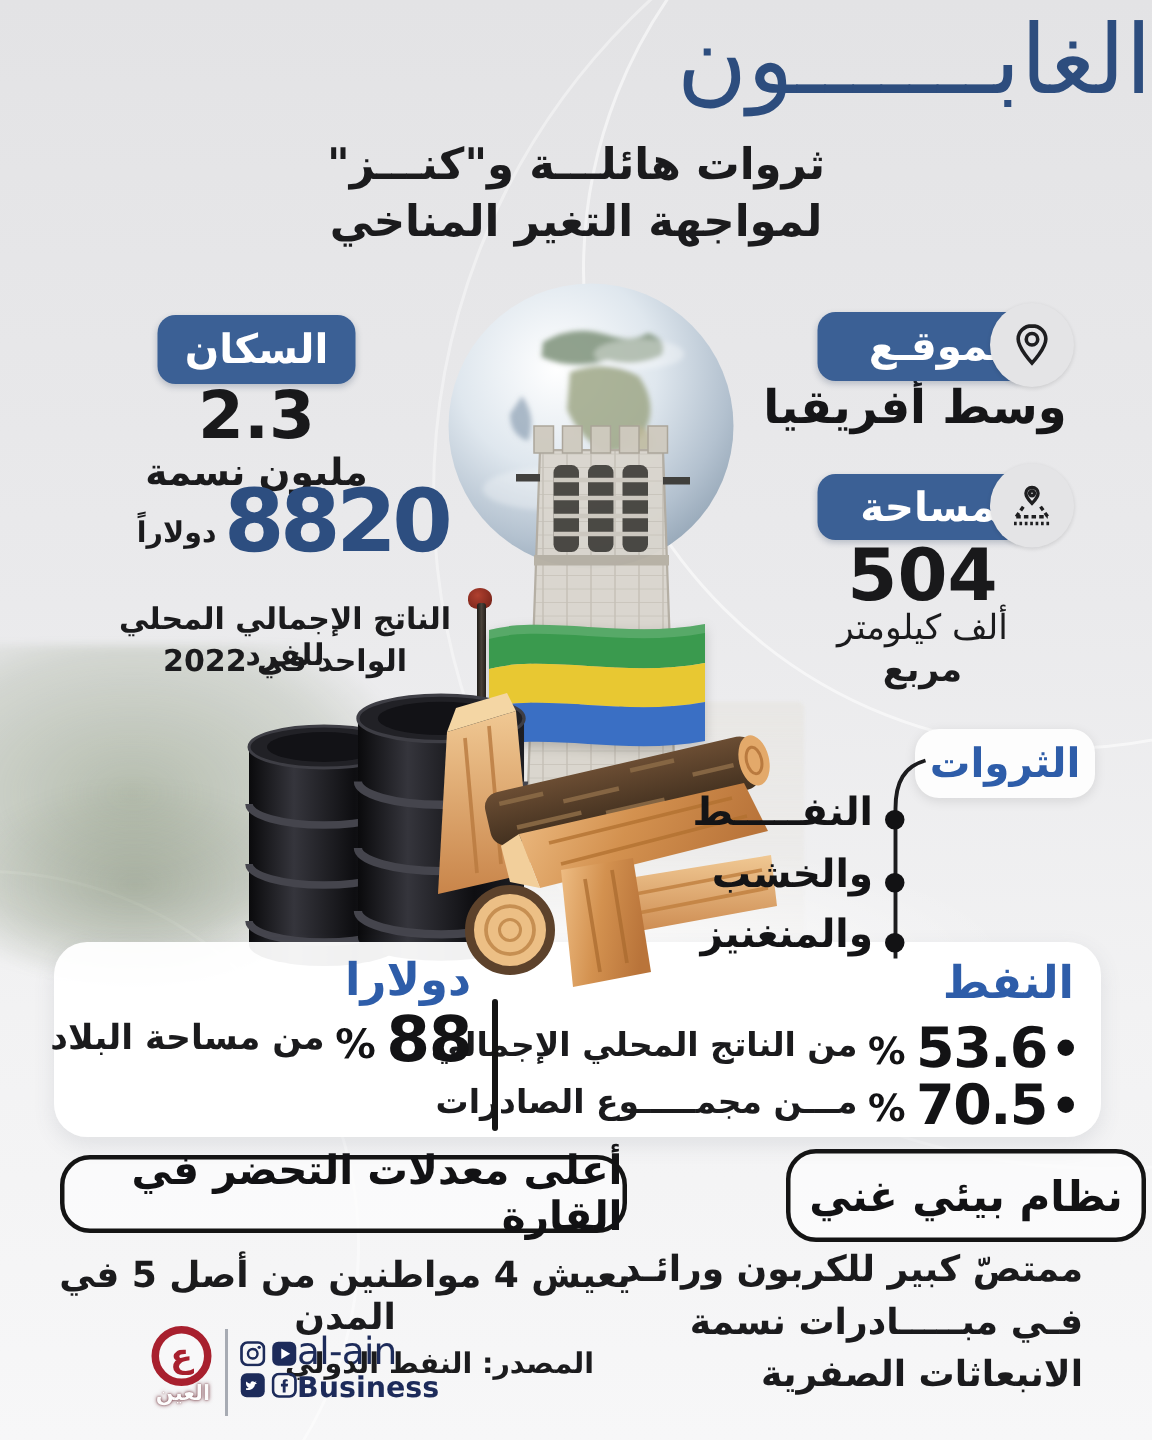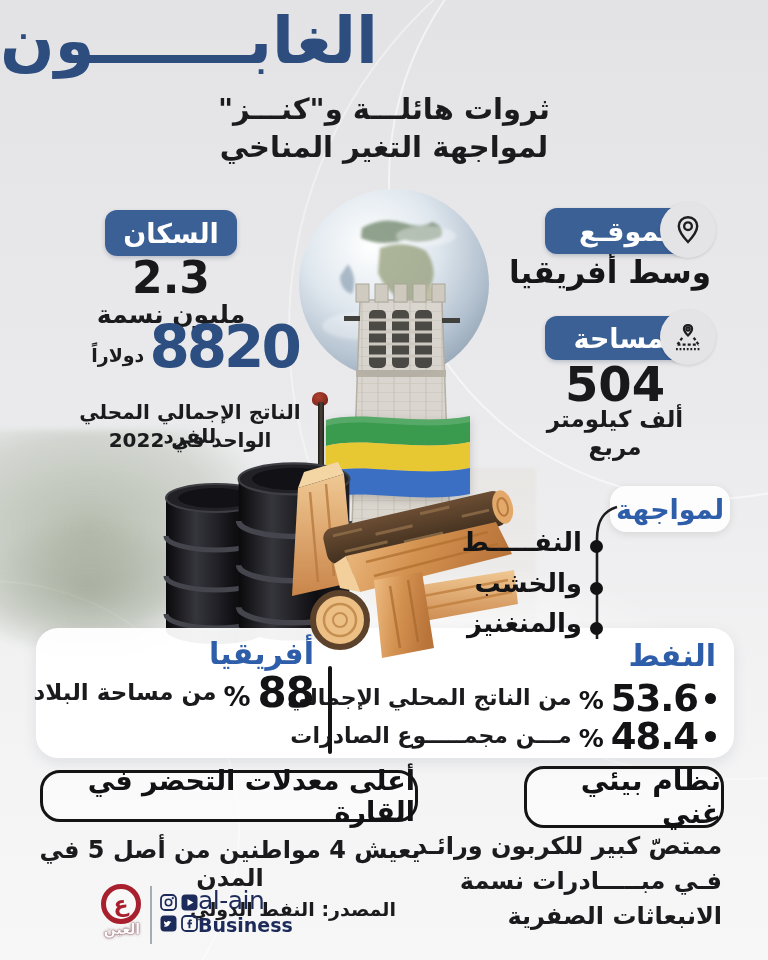--- a/index.html
+++ b/index.html
@@ -20,22 +20,22 @@
     filter:blur(3px); }
   .tree-blob2 { position:absolute; left:-30px; top:520px; width:240px; height:140px;
     background:radial-gradient(ellipse, rgba(90,105,75,0.30), transparent 70%); filter:blur(4px); }
   .building-faint { position:absolute; left:296px; top:468px; width:240px; height:165px;
     background:linear-gradient(180deg, rgba(231,229,225,0.75), rgba(236,234,231,0.35));
     filter:blur(1px); border-radius:4px; }
   .cloud-glow { position:absolute; left:120px; top:560px; width:560px; height:160px;
     background:radial-gradient(ellipse, rgba(255,255,255,0.8), transparent 70%); }
 
   
-  .title { position:absolute; top:4px; left:0; right:0; text-align:left;
-    font-size:64px; font-weight:700; color:#2d4d7e; letter-spacing:-1px; }
+  .title { position:absolute; top:4px; left:0; right:0; text-align:right;
+    font-size:64px; font-weight:400; color:#2d4d7e; letter-spacing:-1px; }
   .sub1 { position:absolute; top:92px; left:0; right:0; text-align:center;
     font-size:29px; font-weight:700; color:#1b1b1d; }
   .sub2 { position:absolute; top:130px; left:0; right:0; text-align:center;
     font-size:29px; font-weight:700; color:#1b1b1d; }
 
   
   .badge { position:absolute; background:#3b6095; color:#fff; border-radius:12px;
     display:flex; align-items:center; justify-content:center;
     font-weight:800; font-size:27px; z-index:2; box-shadow:0 2px 4px rgba(40,60,90,0.25); }
   .badge-pop { left:105px; top:210px; width:132px; height:46px; }
@@ -58,21 +58,21 @@
   .gdp-lbl1 { position:absolute; left:55px; top:400px; width:270px; text-align:center;
     font-size:20px; font-weight:700; color:#1b1b1d; }
   .gdp-lbl2 { position:absolute; left:55px; top:428px; width:270px; text-align:center;
     font-size:20px; font-weight:700; color:#1b1b1d; }
 
   .loc-value { position:absolute; left:495px; top:254px; width:230px; text-align:center;
     font-size:31px; font-weight:700; color:#161618; }
   .area-value { position:absolute; left:520px; top:356px; width:190px; text-align:center;
     font-size:48px; font-weight:800; color:#19191b; }
   .area-unit1 { position:absolute; left:520px; top:406px; width:190px; text-align:center;
-    font-size:23px; font-weight:700; color:#1b1b1d; }
+    font-size:23px; font-weight:400; color:#1b1b1d; }
   .area-unit2 { position:absolute; left:520px; top:434px; width:190px; text-align:center;
     font-size:23px; font-weight:700; color:#1b1b1d; }
 
   
   .globe { position:absolute; left:296px; top:186px; width:196px; height:196px; z-index:1; }
   .tower { position:absolute; left:338px; top:258px; width:126px; height:268px; z-index:2; }
   .flagpole { position:absolute; left:318px; top:402px; width:6px; height:130px;
     background:linear-gradient(90deg,#1f1c18,#4a423a,#241f1b); z-index:4; border-radius:2px; }
   .finial { position:absolute; left:312px; top:392px; width:16px; height:14px;
     background:radial-gradient(circle at 40% 35%, #b0402f, #6e1f16); border-radius:50% 50% 40% 40%; z-index:4; }
@@ -111,21 +111,21 @@
   .forest-row { right:454px; top:672px; }
   .forest-row .stat-val { font-size:42px; }
   .forest-row .stat-pct { font-size:27px; }
   .forest-row .stat-lbl { font-size:23px; }
 
   
   .pill { position:absolute; border:3px solid #141414; border-radius:20px;
     background:rgba(252,252,252,0.75); display:flex; align-items:center; justify-content:center;
     font-weight:800; color:#121214; z-index:4; }
   .pill-urban { left:40px; top:770px; width:378px; height:52px; font-size:27px; }
-  .pill-eco { left:524px; top:766px; width:200px; height:62px; font-size:28px; }
+  .pill-eco { left:524px; top:766px; width:240px; height:62px; font-size:28px; }
   .urban-text { position:absolute; left:30px; top:836px; width:400px; text-align:center;
     direction:rtl; font-size:24px; font-weight:700; color:#1b1b1d; }
   .eco-line { position:absolute; right:46px; text-align:right; direction:rtl;
     font-size:24px; font-weight:700; color:#1b1b1d; }
   .eco1 { top:832px; } .eco2 { top:867px; } .eco3 { top:902px; }
 
   
   .logo-ring { position:absolute; left:101px; top:884px; width:40px; height:40px;
     border-radius:50%; border:5px solid #a8202e; display:flex; align-items:center; justify-content:center;
     color:#a8202e; font-size:22px; font-weight:800; background:rgba(255,255,255,0.25); z-index:3; }
@@ -319,47 +319,47 @@
       <path d="M12 4 C10.4 4 9.3 5.1 9.3 6.5 C9.3 8.3 12 11 12 11 C12 11 14.7 8.3 14.7 6.5 C14.7 5.1 13.6 4 12 4 Z"></path>
       <circle cx="12" cy="6.6" r="1.1"></circle>
       <path d="M5 17 L8.2 12.5 M15.8 12.5 L19 17 M5 17 H19" stroke-dasharray="2 1.4"></path>
       <path d="M4 20 H20" stroke-dasharray="1.2 1.2"></path>
     </svg>
   </div>
   <div class="area-value">504</div>
   <div class="area-unit1 rtl">ألف كيلومتر</div>
   <div class="area-unit2 rtl">مربع</div>
 
-  <div class="res-bubble rtl">لمواجهة</div>
+  <div class="res-bubble rtl">الثروات</div>
   <svg class="res-line" viewBox="0 0 36 136">
     <path d="M34,2 C20,6 14,16 14,34 L14,134" fill="none" stroke="#1c1c1e" stroke-width="2.6"></path>
   </svg>
   <div class="res-dot" style="left:590px; top:540px;"></div>
   <div class="res-dot" style="left:590px; top:582px;"></div>
   <div class="res-dot" style="left:590px; top:622px;"></div>
   <div class="res-item" style="top:527px;">النفـــــط</div>
   <div class="res-item" style="top:568px;margin-left:40px;">والخشب</div>
   <div class="res-item" style="top:608px;">والمنغنيز</div>
 
   <div class="stats-box"></div>
   <div class="sec-title oil-title">النفط</div>
   <div class="stat-row oil-row1">
     <span class="stat-dot"></span>
     <span class="stat-val">53.6</span>
     <span class="stat-pct">%</span>
     <span class="stat-lbl rtl">من الناتج المحلي الإجمالي</span>
   </div>
   <div class="stat-row oil-row2">
     <span class="stat-dot"></span>
-    <span class="stat-val">48.4</span>
+    <span class="stat-val">70.5</span>
     <span class="stat-pct">%</span>
     <span class="stat-lbl rtl">مـــن مجمـــــوع الصادرات</span>
   </div>
   <div class="stat-divider"></div>
-  <div class="sec-title forest-title">أفريقيا</div>
+  <div class="sec-title forest-title">دولارا</div>
   <div class="stat-row forest-row">
     <span class="stat-val">88</span>
     <span class="stat-pct">%</span>
     <span class="stat-lbl rtl">من مساحة البلاد</span>
   </div>
 
   <div class="pill pill-urban rtl">أعلى معدلات التحضر في القارة</div>
   <div class="urban-text">يعيش 4 مواطنين من أصل 5 في المدن</div>
 
   <div class="pill pill-eco rtl">نظام بيئي غني</div>

